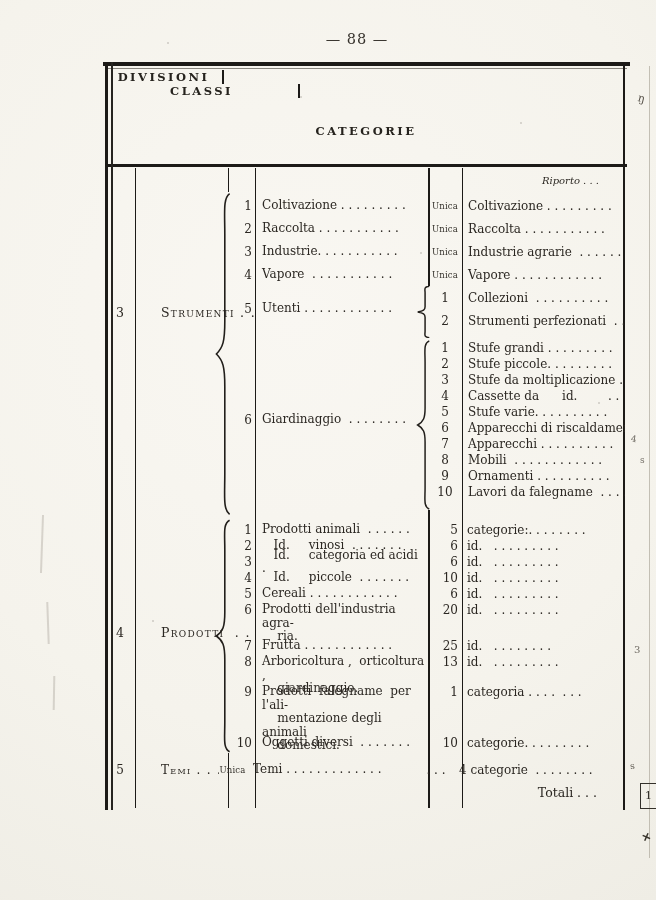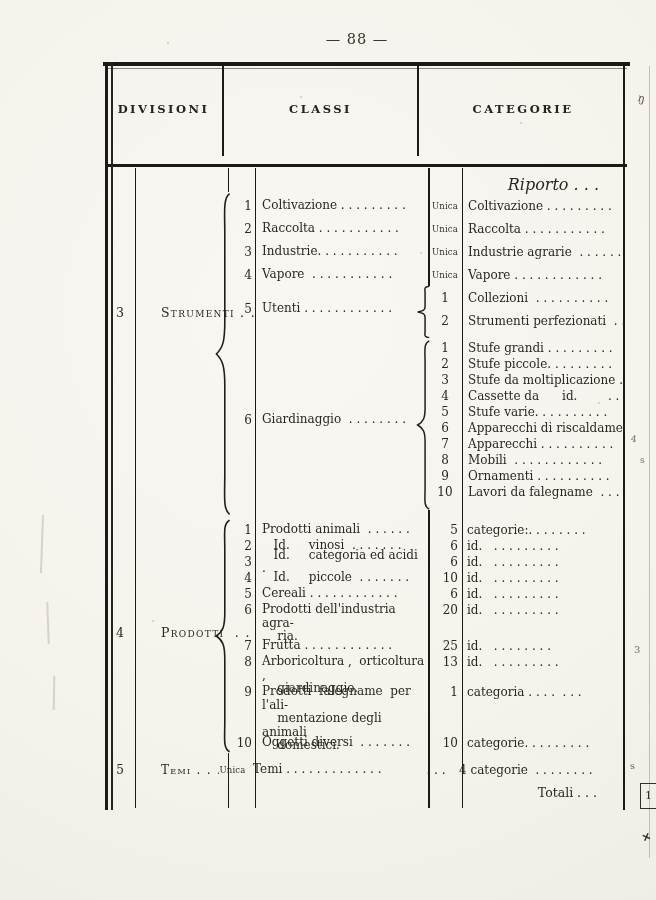--- a/index.html
+++ b/index.html
@@ -19,30 +19,30 @@
   .vl-l2{left:6px;top:0;width:1.5px;height:748px;background:#262420;}
   .vl-r{left:518px;top:2px;width:1.5px;height:746px;}
   .vl-divno{left:30px;top:106px;width:1.3px;height:640px;}
   .vl-dv-a{left:123px;top:106px;width:1.3px;height:24px;}
   .vl-dv-b{left:123px;top:691px;width:1.3px;height:55px;}
   .vl-clno{left:150px;top:106px;width:1.3px;height:640px;}
   .vl-cat-a{left:323px;top:106px;width:1.8px;height:118px;}
   .vl-cat-b{left:323px;top:448px;width:1.8px;height:298px;}
   .vl-catno{left:357px;top:106px;width:1.3px;height:640px;}
   
-  .thead{position:absolute;top:0;left:0;width:522px;height:94px;display:flex;}
+  .thead{position:absolute;top:8px;left:0;width:522px;height:94px;display:flex;flex-direction:column;}
   .th{display:flex;align-items:center;justify-content:center;
       font-size:11.5px;font-weight:700;letter-spacing:2.5px;color:#26231e;}
   .th1{width:117px;border-right:2px solid #1c1a17;}
   .th2{width:193px;border-right:2px solid #1c1a17;}
   .th3{flex:1;}
   
   .tbody{position:absolute;top:106px;left:0;width:520px;font-size:12px;}
   .rp{height:26px;box-sizing:border-box;padding:7px 26px 0 0;text-align:right;
-      font-style:italic;font-size:16px;}
+      font-style:italic;font-size:10px;}
   .row,.trow{display:flex;align-items:center;width:520px;box-sizing:border-box;}
   .row{padding-left:123px;height:23px;}
   .row.h16{height:16px;}
   .row.h30{height:30px;align-items:flex-start;padding-top:1px;}
   .row.h45{height:45px;align-items:flex-start;padding-top:1px;}
   .mt6{margin-top:6px;} .mt8{margin-top:8px;} .mt22{margin-top:22px;}
   .cn{width:27px;flex:none;text-align:right;padding-right:3px;box-sizing:border-box;}
   .cl{width:173px;flex:none;padding-left:7px;box-sizing:border-box;
       white-space:pre-wrap;overflow:hidden;line-height:13.5px;}
   .catno{width:34px;flex:none;text-align:center;}

